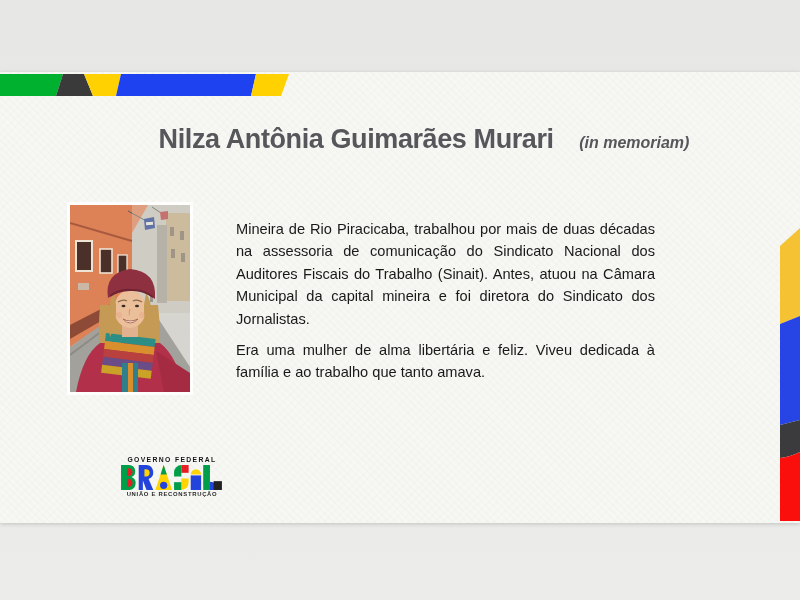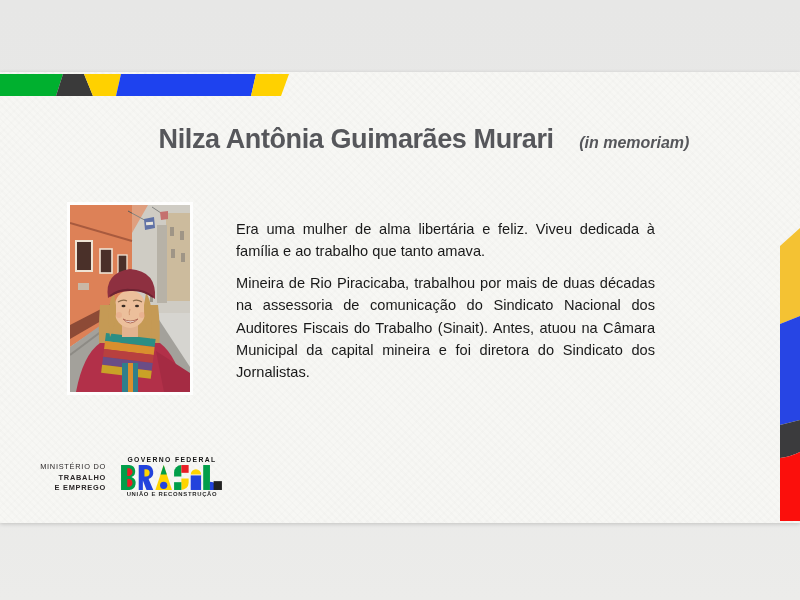--- a/index.html
+++ b/index.html
@@ -147,30 +147,25 @@
         <ellipse cx="53.5" cy="101" rx="2" ry="1.3" fill="#3a2d25"></ellipse>
         <ellipse cx="67" cy="101" rx="2" ry="1.3" fill="#3a2d25"></ellipse>
         <path d="M60,104 Q58.5,108 59.5,110" fill="none" stroke="#d49a74" stroke-width="1.2"></path>
         <path d="M53,114 Q60,122 68,114 Q60,118 53,114 Z" fill="#fdf6ee" stroke="#b06a58" stroke-width="1"></path>
         <circle cx="49" cy="110" r="3" fill="#e69a7e" opacity="0.35"></circle>
         <circle cx="72" cy="110" r="3" fill="#e69a7e" opacity="0.35"></circle>
       </svg>
     </div>
 
     <div class="body-text">
+      <p>Mineira de Rio Piracicaba, trabalhou por mais de duas décadas na assessoria de comunicação do Sindicato Nacional dos Auditores Fiscais do Trabalho (Sinait). Antes, atuou na Câmara Municipal da capital mineira e foi diretora do Sindicato dos Jornalistas.</p>
       <p>Era uma mulher de alma libertária e feliz. Viveu dedicada à família e ao trabalho que tanto amava.</p>
-      <p>Mineira de Rio Piracicaba, trabalhou por mais de duas décadas na assessoria de comunicação do Sindicato Nacional dos Auditores Fiscais do Trabalho (Sinait). Antes, atuou na Câmara Municipal da capital mineira e foi diretora do Sindicato dos Jornalistas.</p>
     </div>
 
     <div class="footer">
-      <div class="ministry">
-        <div class="l0">MINISTÉRIO DO</div>
-        <div class="l1">TRABALHO</div>
-        <div class="l2">E EMPREGO</div>
-      </div>
 
       <div class="gov-logo">
         <div class="gov-top">GOVERNO FEDERAL</div>
         <svg class="brasil-svg" viewBox="0 0 200 48">
 
           <g>
             <path d="M2,0 h16 a12,12 0 0 1 4,23 a13,13 0 0 1 -4,25 h-16 z" fill="#009e49"></path>
             <path d="M14,6 h5 a8,8 0 0 1 0,15 h-5 z" fill="#e81e25"></path>
             <path d="M14,27 h5 a8,8 0 0 1 0,15 h-5 z" fill="#e81e25"></path>
           </g>

